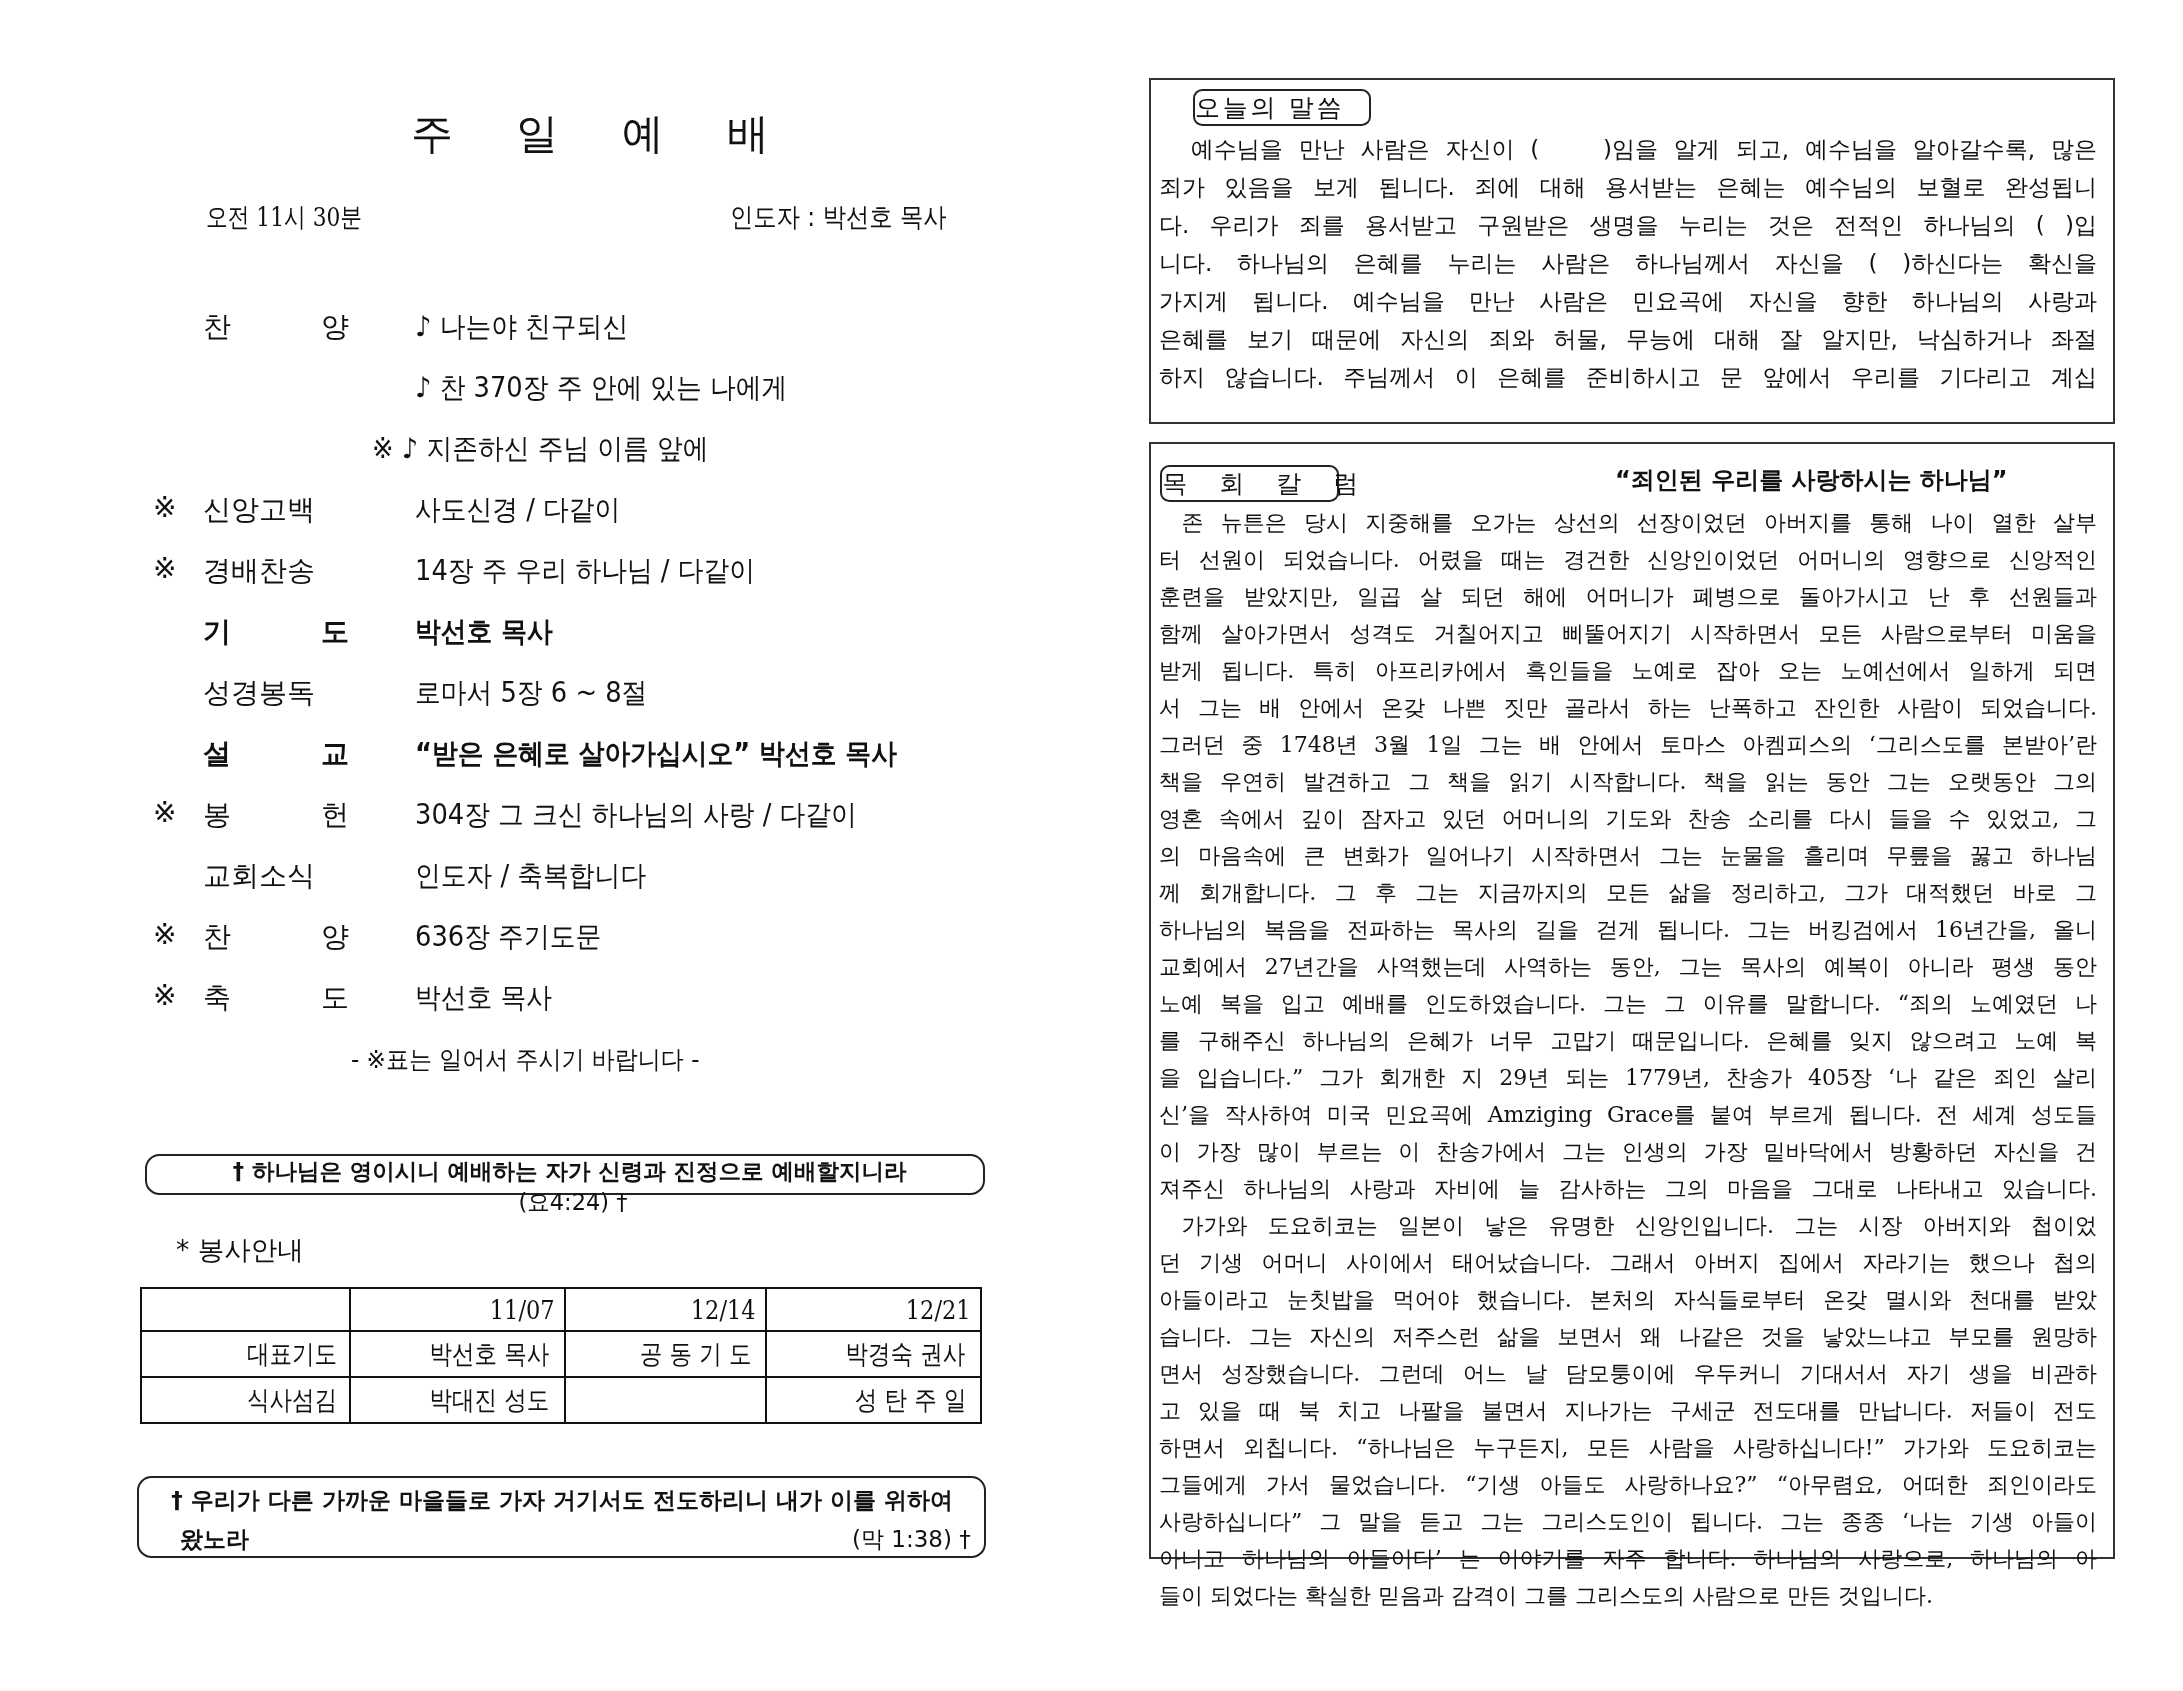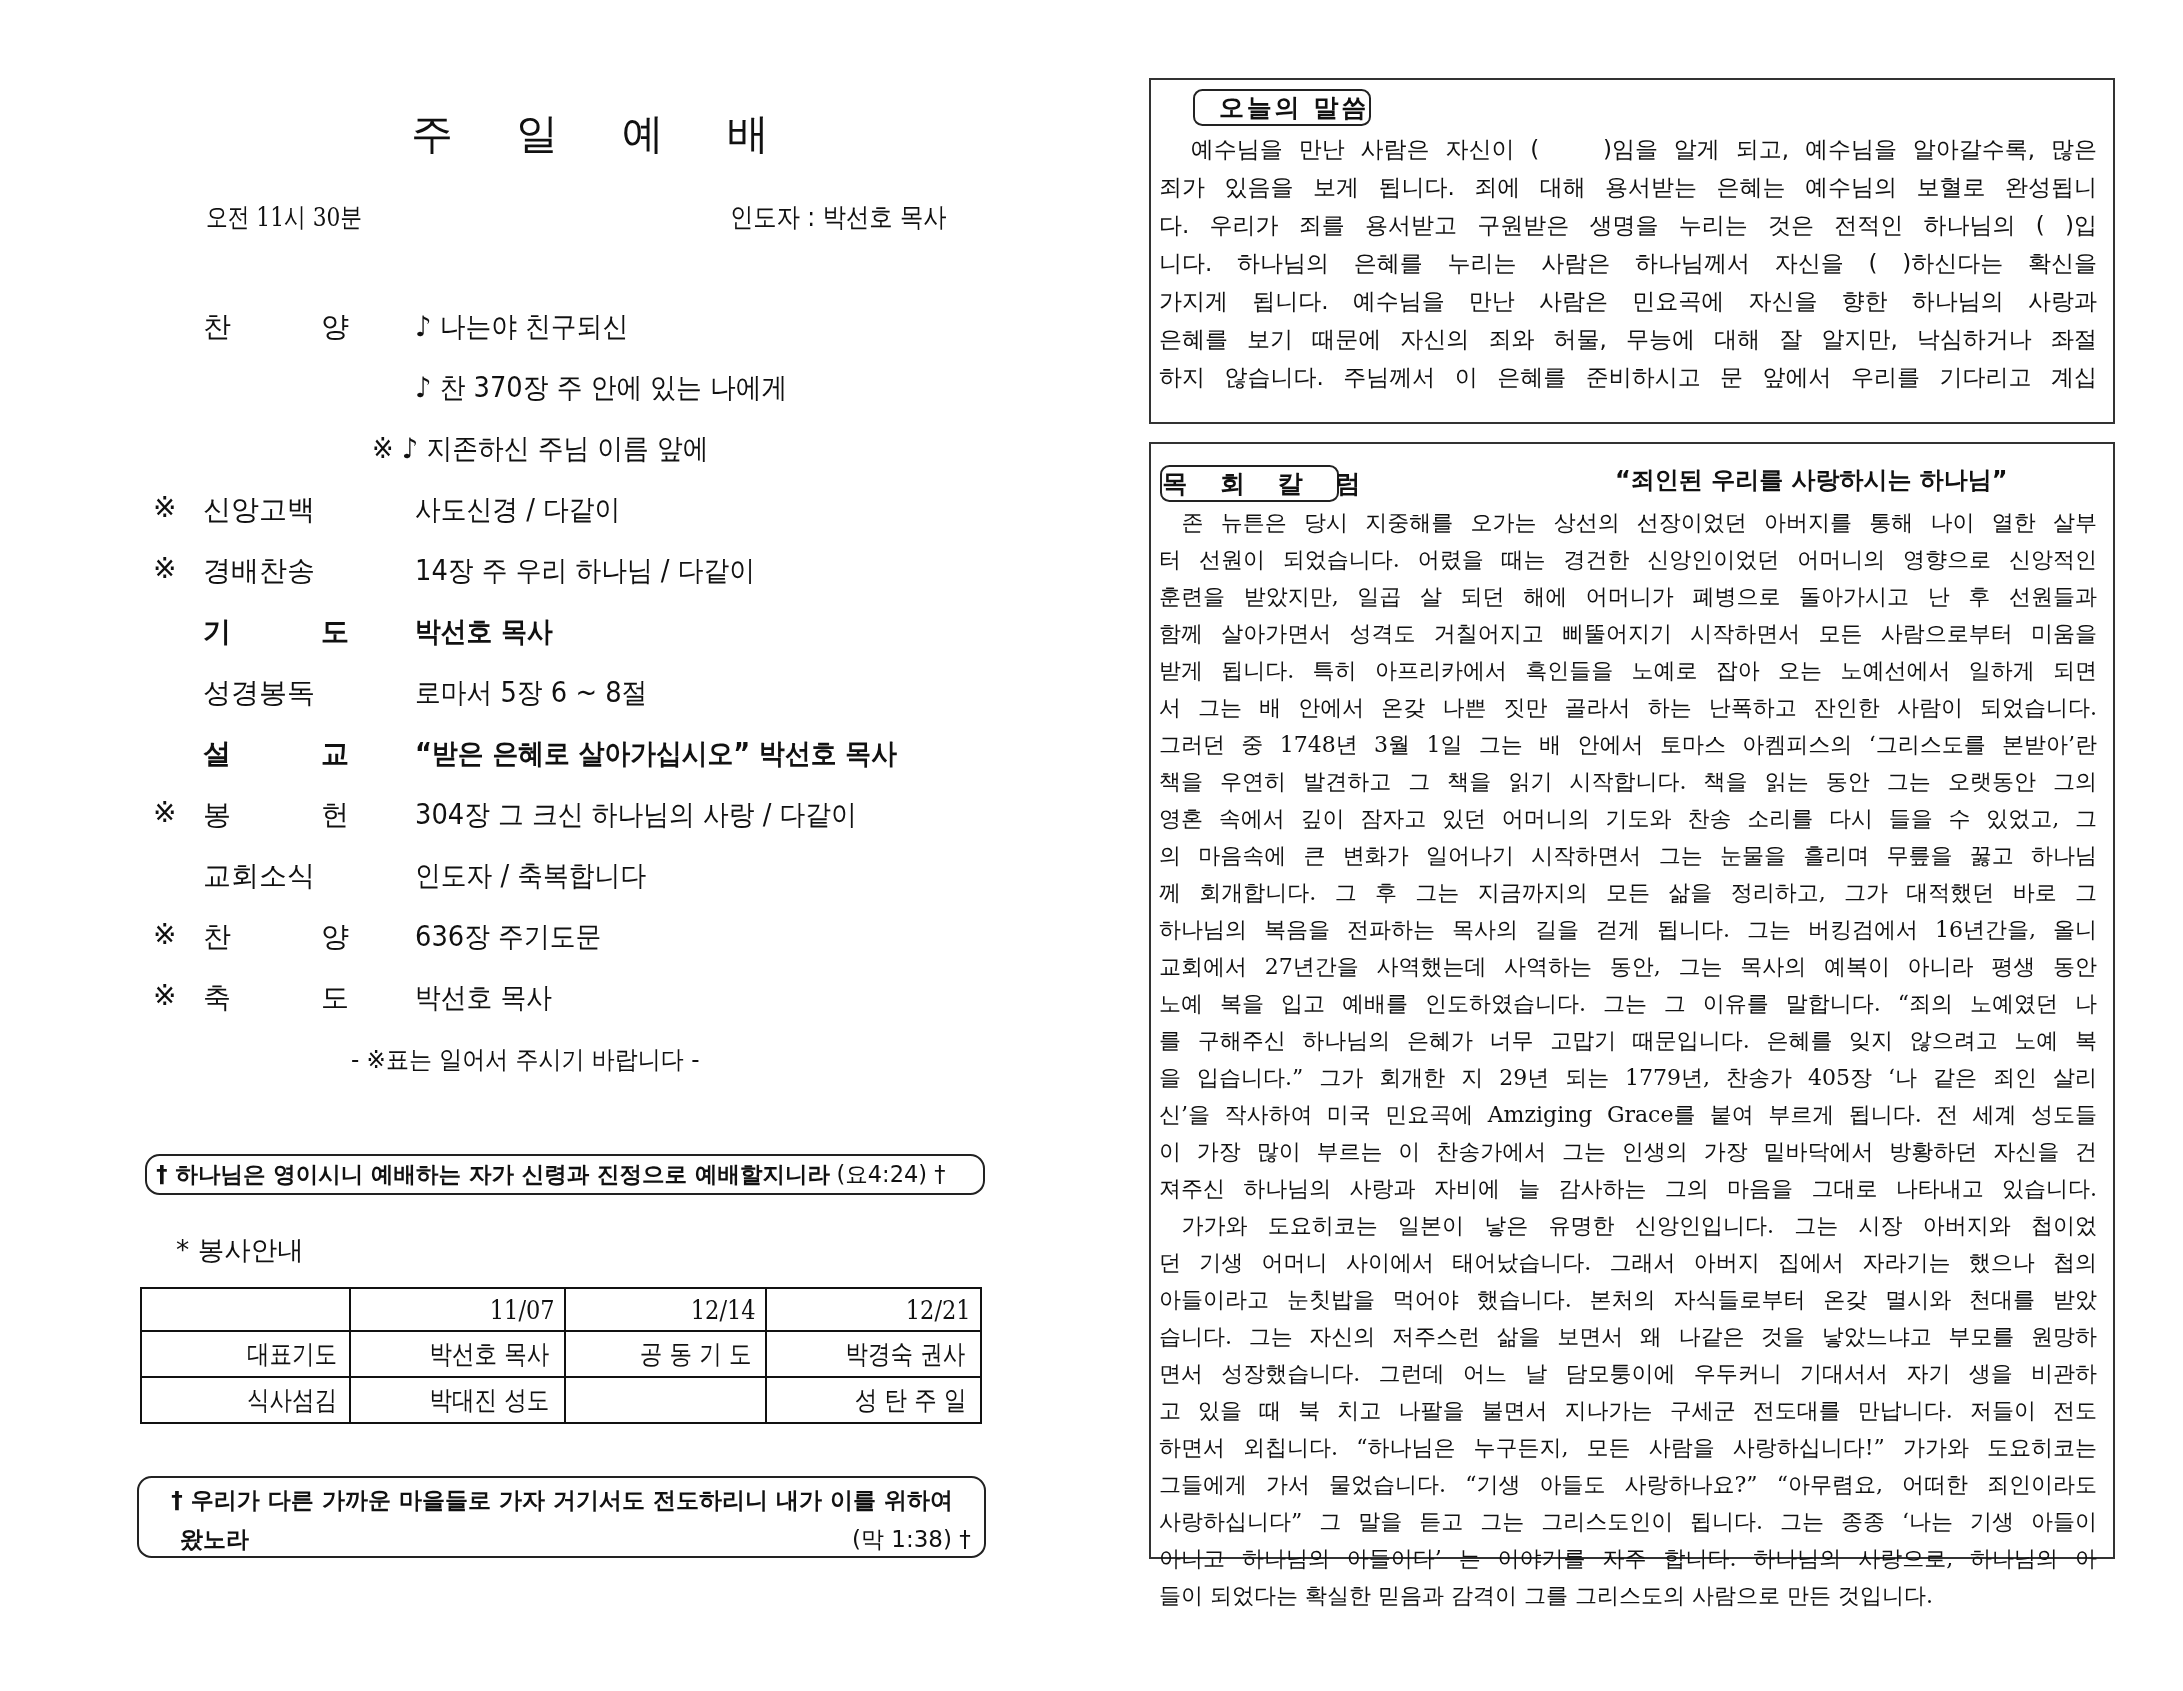--- a/index.html
+++ b/index.html
@@ -14,42 +14,42 @@
   .order { left:153px; top:308px; width:895px; }
   .order-row { position:relative; height:61px; font-size:28px; white-space:nowrap; }
   .order-row .mark { position:absolute; left:0; top:0; width:33px; }
   .order-row .label { position:absolute; left:50px; top:0; width:146px; display:flex; justify-content:space-between; }
   .order-row .label.wide { justify-content:flex-start; }
   .order-row .value { position:absolute; left:262px; top:0; transform:scaleX(0.92); transform-origin:left top; }
   .order-row .value.indent-mark { left:219px; }
   .order-row.bold .label, .order-row.bold .value { font-weight:bold; }
   .stand-note { left:351px; top:1043px; font-size:25px; white-space:nowrap; transform:scaleX(0.92); transform-origin:left top; }
 
-  .verse-box { border:2px solid #222; border-radius:14.6px; background:#fff; box-sizing:border-box; }
+  .verse-box { border:2px solid #222; border-radius:14.6px; background:#fff; box-sizing:border-box;flex-direction:column; }
   .verse1 { left:145px; top:1154px; width:840px; height:41px; display:flex; align-items:center; padding-left:9.3px; font-size:22.5px; font-weight:bold; white-space:nowrap; }
   .verse1 .ref { font-weight:normal; margin-left:6.6px; }
 
   .service-heading { left:176px; top:1232px; font-size:26.5px; white-space:nowrap; }
 
   table.svc { position:absolute; left:140px; top:1287px; width:842px; border-collapse:collapse; font-family:"DejaVu Serif", "Liberation Serif", serif; font-size:26.5px; }
   table.svc td { border:2px solid #111; height:32.5px; text-align:right; padding:4px; }
   table.svc td:first-child { width:199px; }
   .date-cell span, table.svc td span { display:inline-block; transform:scaleX(0.85); }
 
   .verse2 { left:137px; top:1476px; width:849px; height:82px; padding:6.6px 13.3px 0 14.6px; font-size:23px; font-weight:bold;text-align:center; }
   .verse2 .l1 { white-space:nowrap; }
   .verse2 .l2 { display:flex; justify-content:space-between; padding-left:26.5px; margin-top:8px; }
   .verse2 .ref { font-weight:normal; }
 
   
   .box { border:2px solid #333; background:#fff; box-sizing:border-box; }
   .word-box { left:1149px; top:78px; width:966px; height:346px; }
   .column-box { left:1149px; top:442px; width:966px; height:1117px; }
 
-  .tag { position:absolute; border:2px solid #222; border-radius:9.3px; font-weight:bold; background:#fff; text-align:right; box-sizing:border-box; white-space:nowrap; }
+  .tag { position:absolute; border:2px solid #222; border-radius:9.3px; font-weight:normal; background:#fff; text-align:left; box-sizing:border-box; white-space:nowrap; }
   .word-tag { left:42px; top:8.6px; width:178px; height:37px; font-size:25px; line-height:33px; letter-spacing:2.7px; }
   .col-tag  { left:9.3px; top:21px; width:179px; height:37px; font-size:25px; line-height:33px; letter-spacing:12px; }
 
   .para { position:absolute; left:8px; right:16px; font-size:23px; text-align:justify; text-align-last:justify; }
   .para .line { display:block; white-space:nowrap; text-align:justify; text-align-last:justify; }
   .word-para { top:50px; line-height:38px; font-family:"DejaVu Sans", sans-serif; }
   .word-para .line { transform:scaleX(1); }
   .word-para .last { text-align-last:left; }
   .kw { display:inline-block; font-weight:bold; text-decoration:underline; margin-left:24px; }
 

